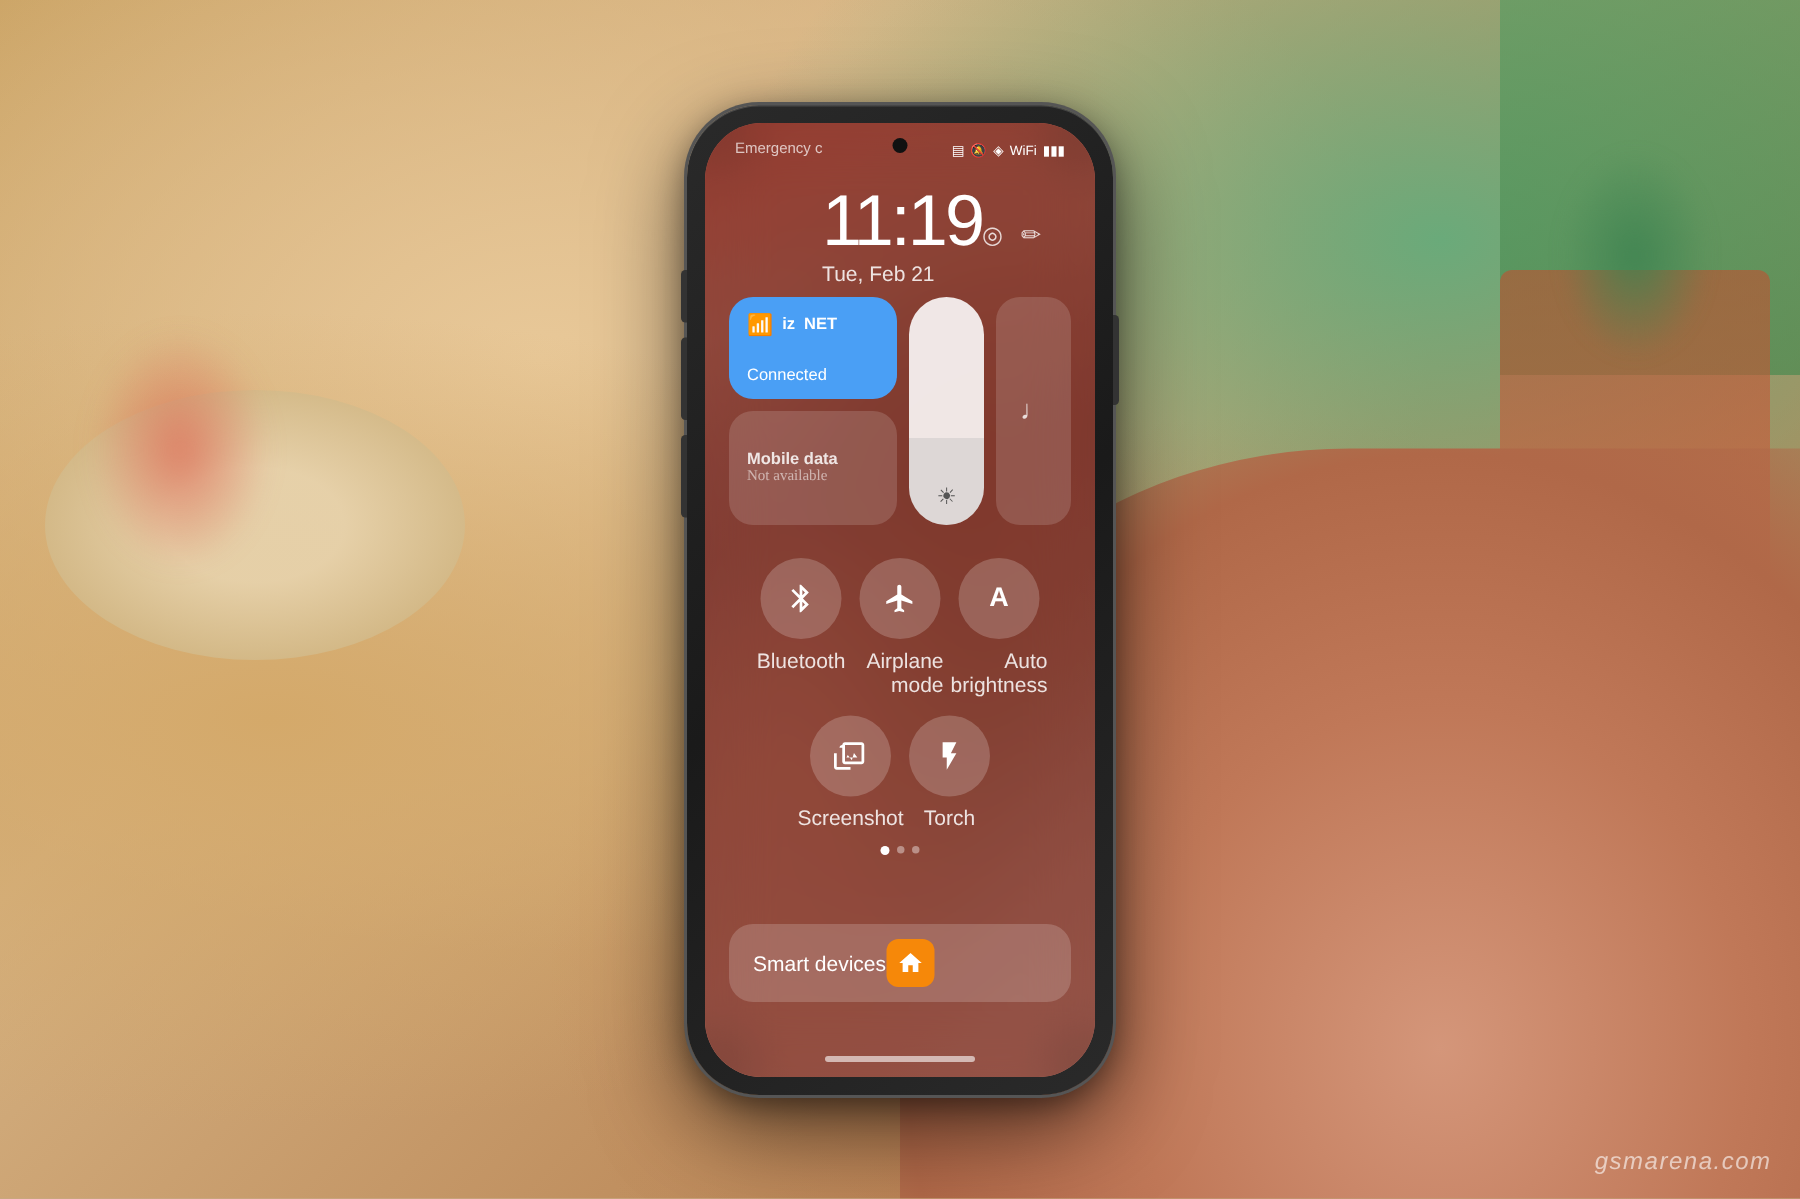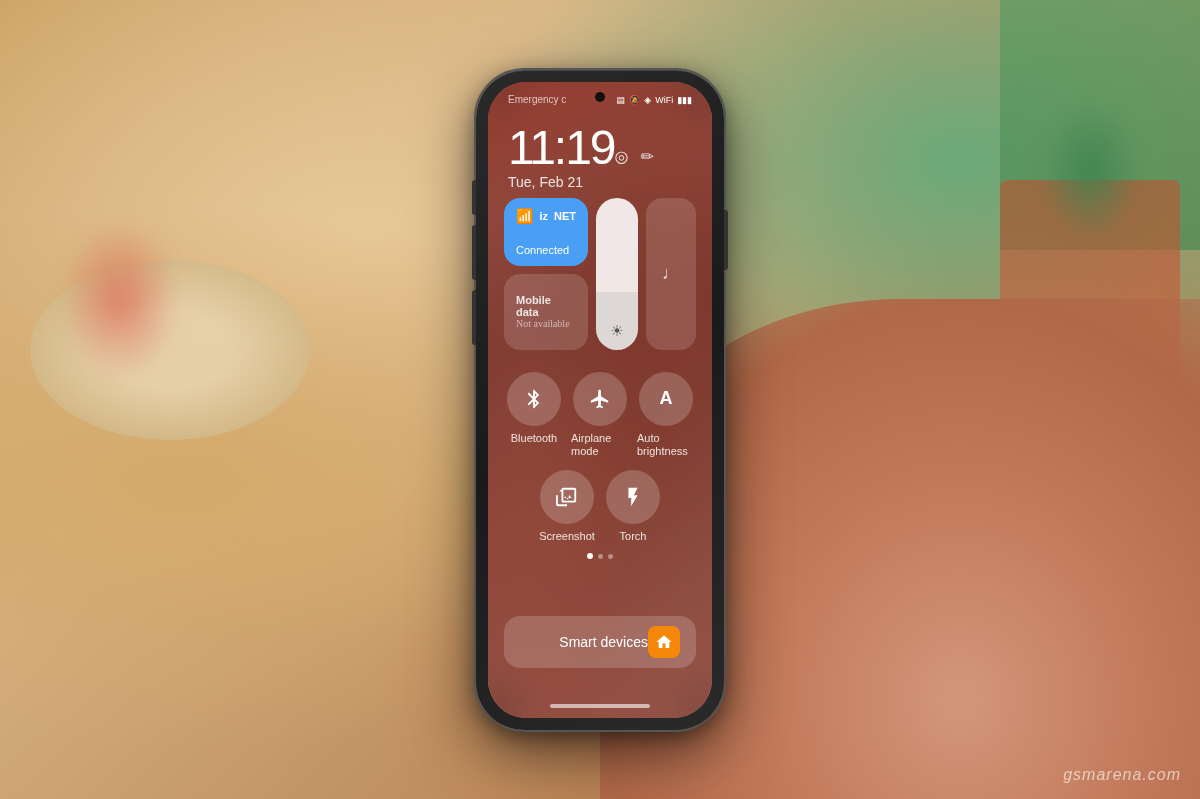--- a/index.html
+++ b/index.html
@@ -69,21 +69,21 @@
       background: radial-gradient(ellipse at 60% 80%, #d4967a 0%, #c07858 40%, #b06848 70%, transparent 100%);
       border-radius: 50% 0 0 0;
     }
 
     
     .phone-wrapper {
       position: absolute;
       left: 50%;
       top: 50%;
       transform: translate(-50%, -50%);
-      width: 248px;
+      width: 284px;
       height: 660px;
     }
 
     .phone-outer {
       position: absolute;
       inset: 0;
       background: linear-gradient(145deg, #2a2a2a 0%, #1a1a1a 50%, #2a2a2a 100%);
       border-radius: 48px;
       box-shadow: 
         0 0 0 2px #555,
@@ -166,21 +166,21 @@
     }
 
     
     .time-section {
       position: absolute;
       top: 42px;
       left: 20px;
       right: 36px;
       display: flex;
       align-items: center;
-      justify-content: flex-start;
+      justify-content: flex-end;
       z-index: 10;
     }
 
     .time-display {
       font-size: 48px;
       font-weight: 200;
       color: white;
       line-height: 1;
       letter-spacing: -2px;
     }
@@ -302,38 +302,38 @@
       justify-content: center;
       font-size: 22px;
       color: white;
     }
 
     .control-circle.active {
       background: #4a9ff5;
     }
 
     .control-label {
-      font-size: 11px;
+      font-size: 14px;
       color: rgba(255,255,255,0.85);
-      text-align: left;
+      text-align: right;
       line-height: 1.2;
     }
 
     
     .smart-devices-tile {
       position: absolute;
       bottom: 50px;
       left: 16px;
       right: 16px;
       height: 52px;
       background: rgba(255,255,255,0.18);
       border-radius: 16px;
       display: flex;
       align-items: center;
-      justify-content: flex-end;
+      justify-content: flex-start;
       padding: 14px 16px;
       z-index: 10;
     }
 
     .smart-devices-label {
       font-size: 14px;
       color: white;
       font-weight: 400;
     }
 

